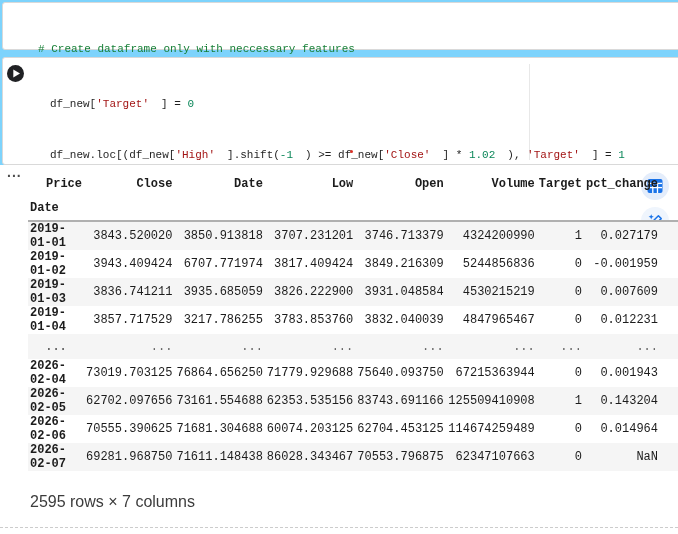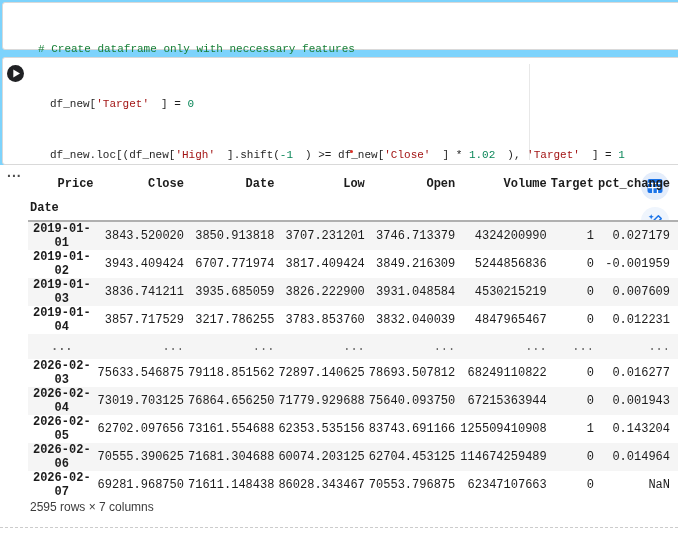--- a/index.html
+++ b/index.html
@@ -45,26 +45,26 @@
            color:#1c1c1c;}
   .c0{width:80px}.c1{width:84px}.c2{width:86px}.c3{width:86px}
   .c4{width:85px}.c5{width:92px}.c6{width:44px}.c7{width:73px}
   table.df th,table.df td{padding:0 2px;font-weight:normal;}
   table.df th{font-weight:bold;}
   table.df thead th{height:24px;text-align:right;vertical-align:middle;}
   table.df thead tr.idx-row th{border-bottom:2px solid var(--header-rule);}
   table.df thead th.date-th{text-align:left;}
   table.df tbody tr{height:25px;}
   table.df tbody tr:nth-child(odd){background:var(--row-stripe);}
-  table.df tbody th{text-align:center;padding-left:2px;}
+  table.df tbody th{text-align:left;padding-left:2px;}
   table.df tbody td{text-align:right;}
-  table.df td:last-child,table.df thead th:last-child{padding-right:8px;}
+  table.df td:last-child,table.df thead th:last-child{padding-right:20px;}
   table.df tbody tr.ell-row{color:#666;}
   table.df tbody tr.ell-row th{text-align:center;}
-  .df-summary{position:absolute;left:30px;top:335px;font-size:12px;color:#3c3c3c;}
+  .df-summary{position:absolute;left:30px;top:328px;font-size:16px;color:#3c3c3c;}
   .bottom-sep{position:absolute;left:0;right:0;top:527px;border-top:1px dashed #cccccc;}
 </style>
 </head>
 <body>
 
 <div class="page">
 
   <div class="cell cell-1">
     <div class="code">
       <div class="code-line"><span class="tk-com"># Create dataframe only with neccessary features</span></div>
@@ -191,30 +191,20 @@
             <th>...</th>
             <td>...</td>
             <td>...</td>
             <td>...</td>
             <td>...</td>
             <td>...</td>
             <td>...</td>
             <td>...</td>
           </tr>
           <tr>
-            <th>2026-02-03</th>
-            <td>75633.546875</td>
-            <td>79118.851562</td>
-            <td>72897.140625</td>
-            <td>78693.507812</td>
-            <td>68249110822</td>
-            <td>0</td>
-            <td>0.016277</td>
-          </tr>
-          <tr>
             <th>2026-02-04</th>
             <td>73019.703125</td>
             <td>76864.656250</td>
             <td>71779.929688</td>
             <td>75640.093750</td>
             <td>67215363944</td>
             <td>0</td>
             <td>0.001943</td>
           </tr>
           <tr>

